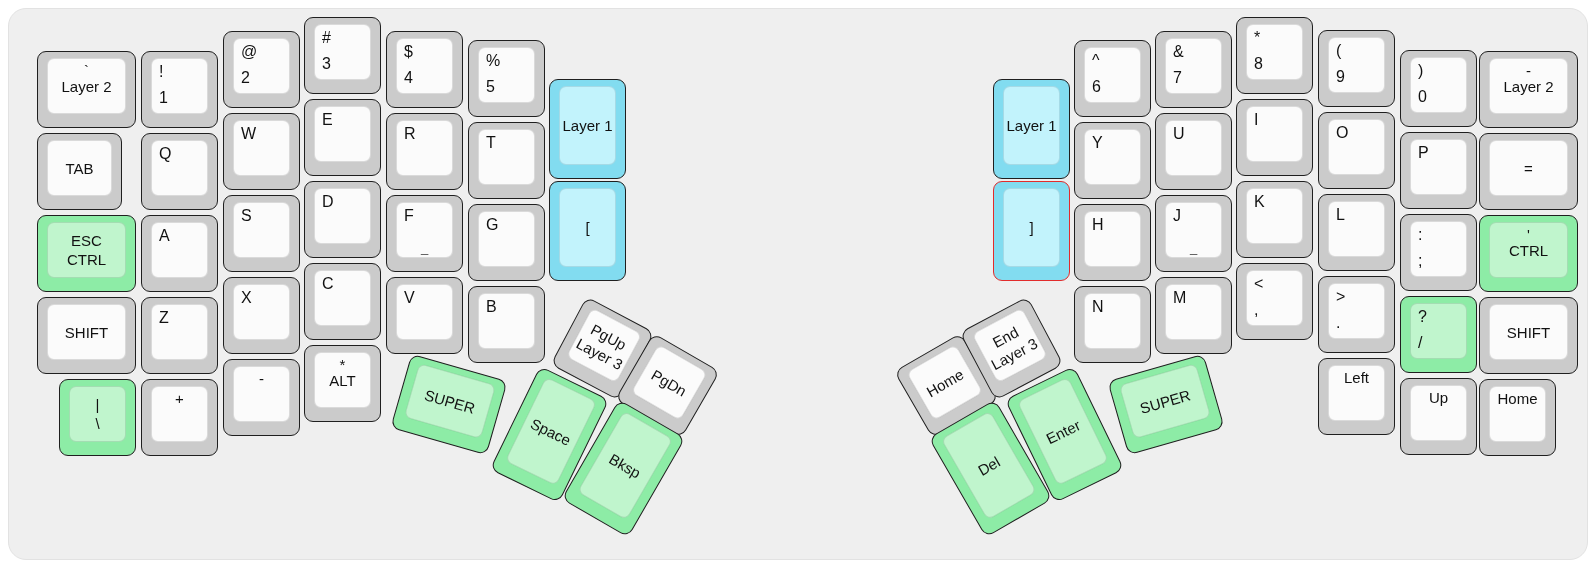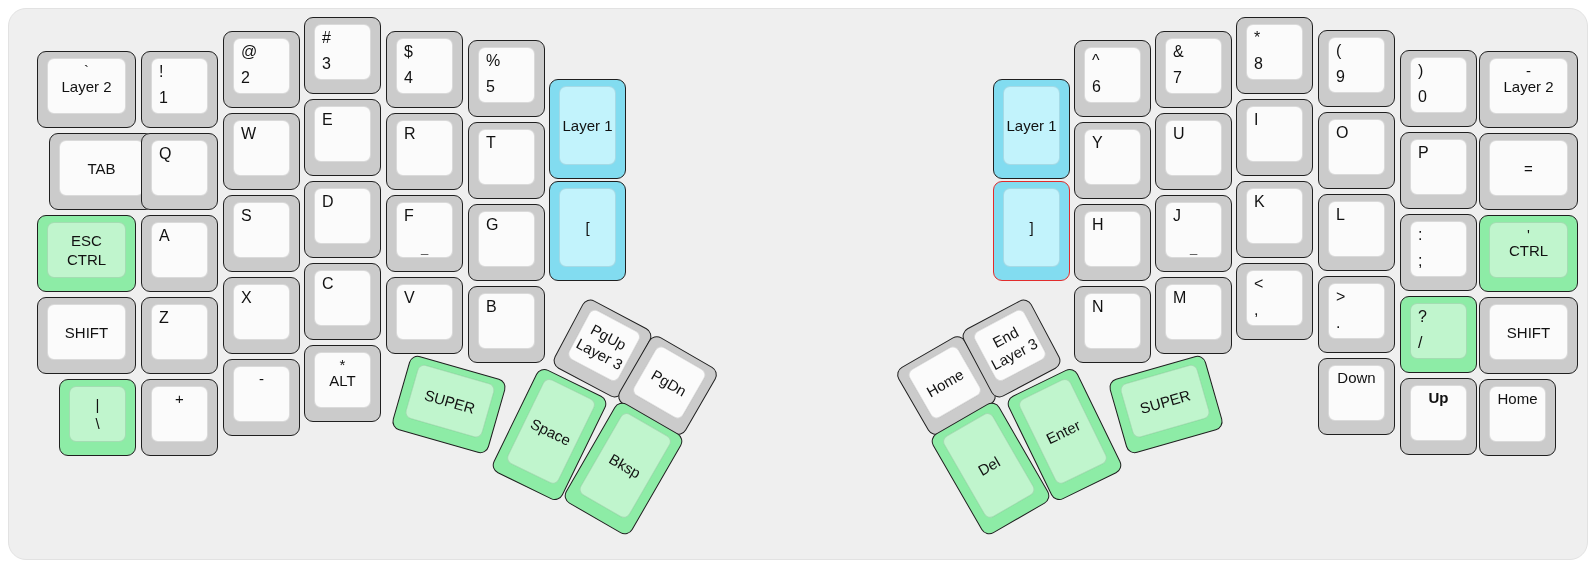--- a/index.html
+++ b/index.html
@@ -27,21 +27,21 @@
 
 <div id="panel">
     <div class="key c-gray" style="left: 28px; top: 42px; width: 99px; height: 77px;">
       <div class="surface">
         <span class="lg lg-tc">`</span>
         <div class="ctrbox">
           <span class="lg lg-ctr">Layer 2</span>
         </div>
       </div>
     </div>
-    <div class="key c-gray" style="left: 40px; top: 124px; width: 105px; height: 77px;">
+    <div class="key c-gray" style="left: 28px; top: 124px; width: 85px; height: 77px;">
       <div class="surface">
         <div class="ctrbox">
           <span class="lg lg-ctr">TAB</span>
         </div>
       </div>
     </div>
     <div class="key c-green" style="left: 28px; top: 206px; width: 99px; height: 77px;">
       <div class="surface">
         <div class="ctrbox">
           <span class="lg lg-ctr">ESC</span>
@@ -334,21 +334,21 @@
       </div>
     </div>
     <div class="key c-gray" style="left: 1309px; top: 267px; width: 77px; height: 77px;">
       <div class="surface">
         <span class="lg lg-tl">&gt;</span>
         <span class="lg lg-bl">.</span>
       </div>
     </div>
     <div class="key c-gray" style="left: 1309px; top: 349px; width: 77px; height: 77px;">
       <div class="surface">
-        <span class="lg lg-tc">Down</span>
+        <span class="lg lg-tc">Left</span>
       </div>
     </div>
     <div class="key c-gray" style="left: 1391px; top: 41px; width: 77px; height: 77px;">
       <div class="surface">
         <span class="lg lg-tl">)</span>
         <span class="lg lg-bl">0</span>
       </div>
     </div>
     <div class="key c-gray" style="left: 1391px; top: 123px; width: 77px; height: 77px;">
       <div class="surface">
@@ -360,21 +360,21 @@
         <span class="lg lg-tl">:</span>
         <span class="lg lg-bl">;</span>
       </div>
     </div>
     <div class="key c-green" style="left: 1391px; top: 287px; width: 77px; height: 77px;">
       <div class="surface">
         <span class="lg lg-tl">?</span>
         <span class="lg lg-bl">/</span>
       </div>
     </div>
-    <div class="key c-gray" style="left: 1391px; top: 369px; width: 77px; height: 77px; font-weight: bold;">
+    <div class="key c-gray" style="left: 1391px; top: 369px; width: 77px; height: 77px;">
       <div class="surface">
         <span class="lg lg-tc">Up</span>
       </div>
     </div>
     <div class="key c-gray" style="left: 1470px; top: 42px; width: 99px; height: 77px;">
       <div class="surface">
         <span class="lg lg-tc">-</span>
         <div class="ctrbox">
           <span class="lg lg-ctr">Layer 2</span>
         </div>

